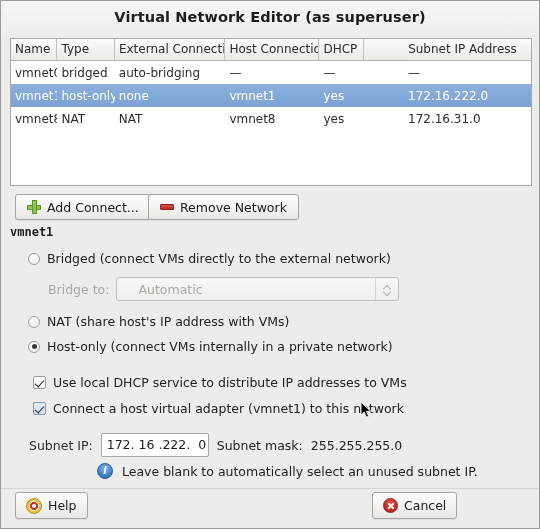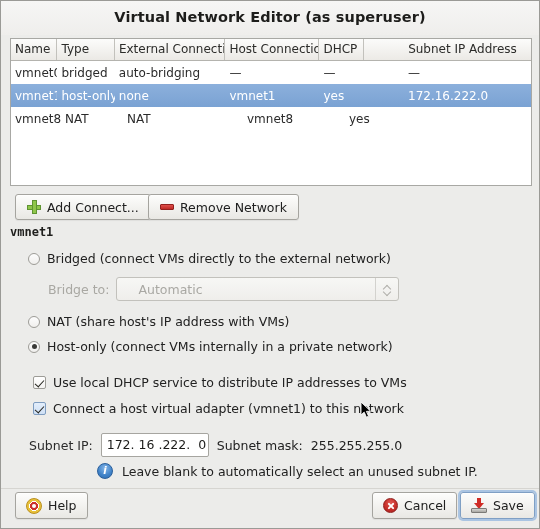--- a/index.html
+++ b/index.html
@@ -445,20 +445,21 @@
         <div class="td c4">yes</div>
         <div class="td c5">172.16.222.0</div>
       </div>
 
       <div class="trow">
         <div class="td c0">vmnet8</div>
         <div class="td c1">NAT</div>
         <div class="td c2">NAT</div>
         <div class="td c3">vmnet8</div>
         <div class="td c4">yes</div>
+        <div class="td c5">172.16.31.0</div>
       </div>
 
     </div>
   </div>
 
   <div class="btn" id="add-network">
     <span class="icon-plus">
         <i></i>
         <b></b>
       </span>
@@ -524,26 +525,18 @@
   <div class="btn" id="cancel-button">
     <span class="icon-x"></span>
     <span>Cancel</span>
   </div>
 
   <div class="btn" id="help-button">
     <span class="icon-life"></span>
     <span>Help</span>
   </div>
 
-  <div class="btn focused" id="save-button">
-    <span class="icon-save">
-      <span class="shaft"></span>
-        <span class="head"></span>
-        <span class="tray"></span>
-    </span>
-    <span>Save</span>
-  </div>
 
   <svg class="cursor" viewBox="0 0 12 18">
     <polygon points="0,0 0,13 3.2,10.1 5.4,15.2 7.6,14.2 5.4,9.4 9.6,9.2" fill="#000000" stroke="#ffffff" stroke-width="0.9"></polygon>
   </svg>
 
 </div>
 
 </body></html>

